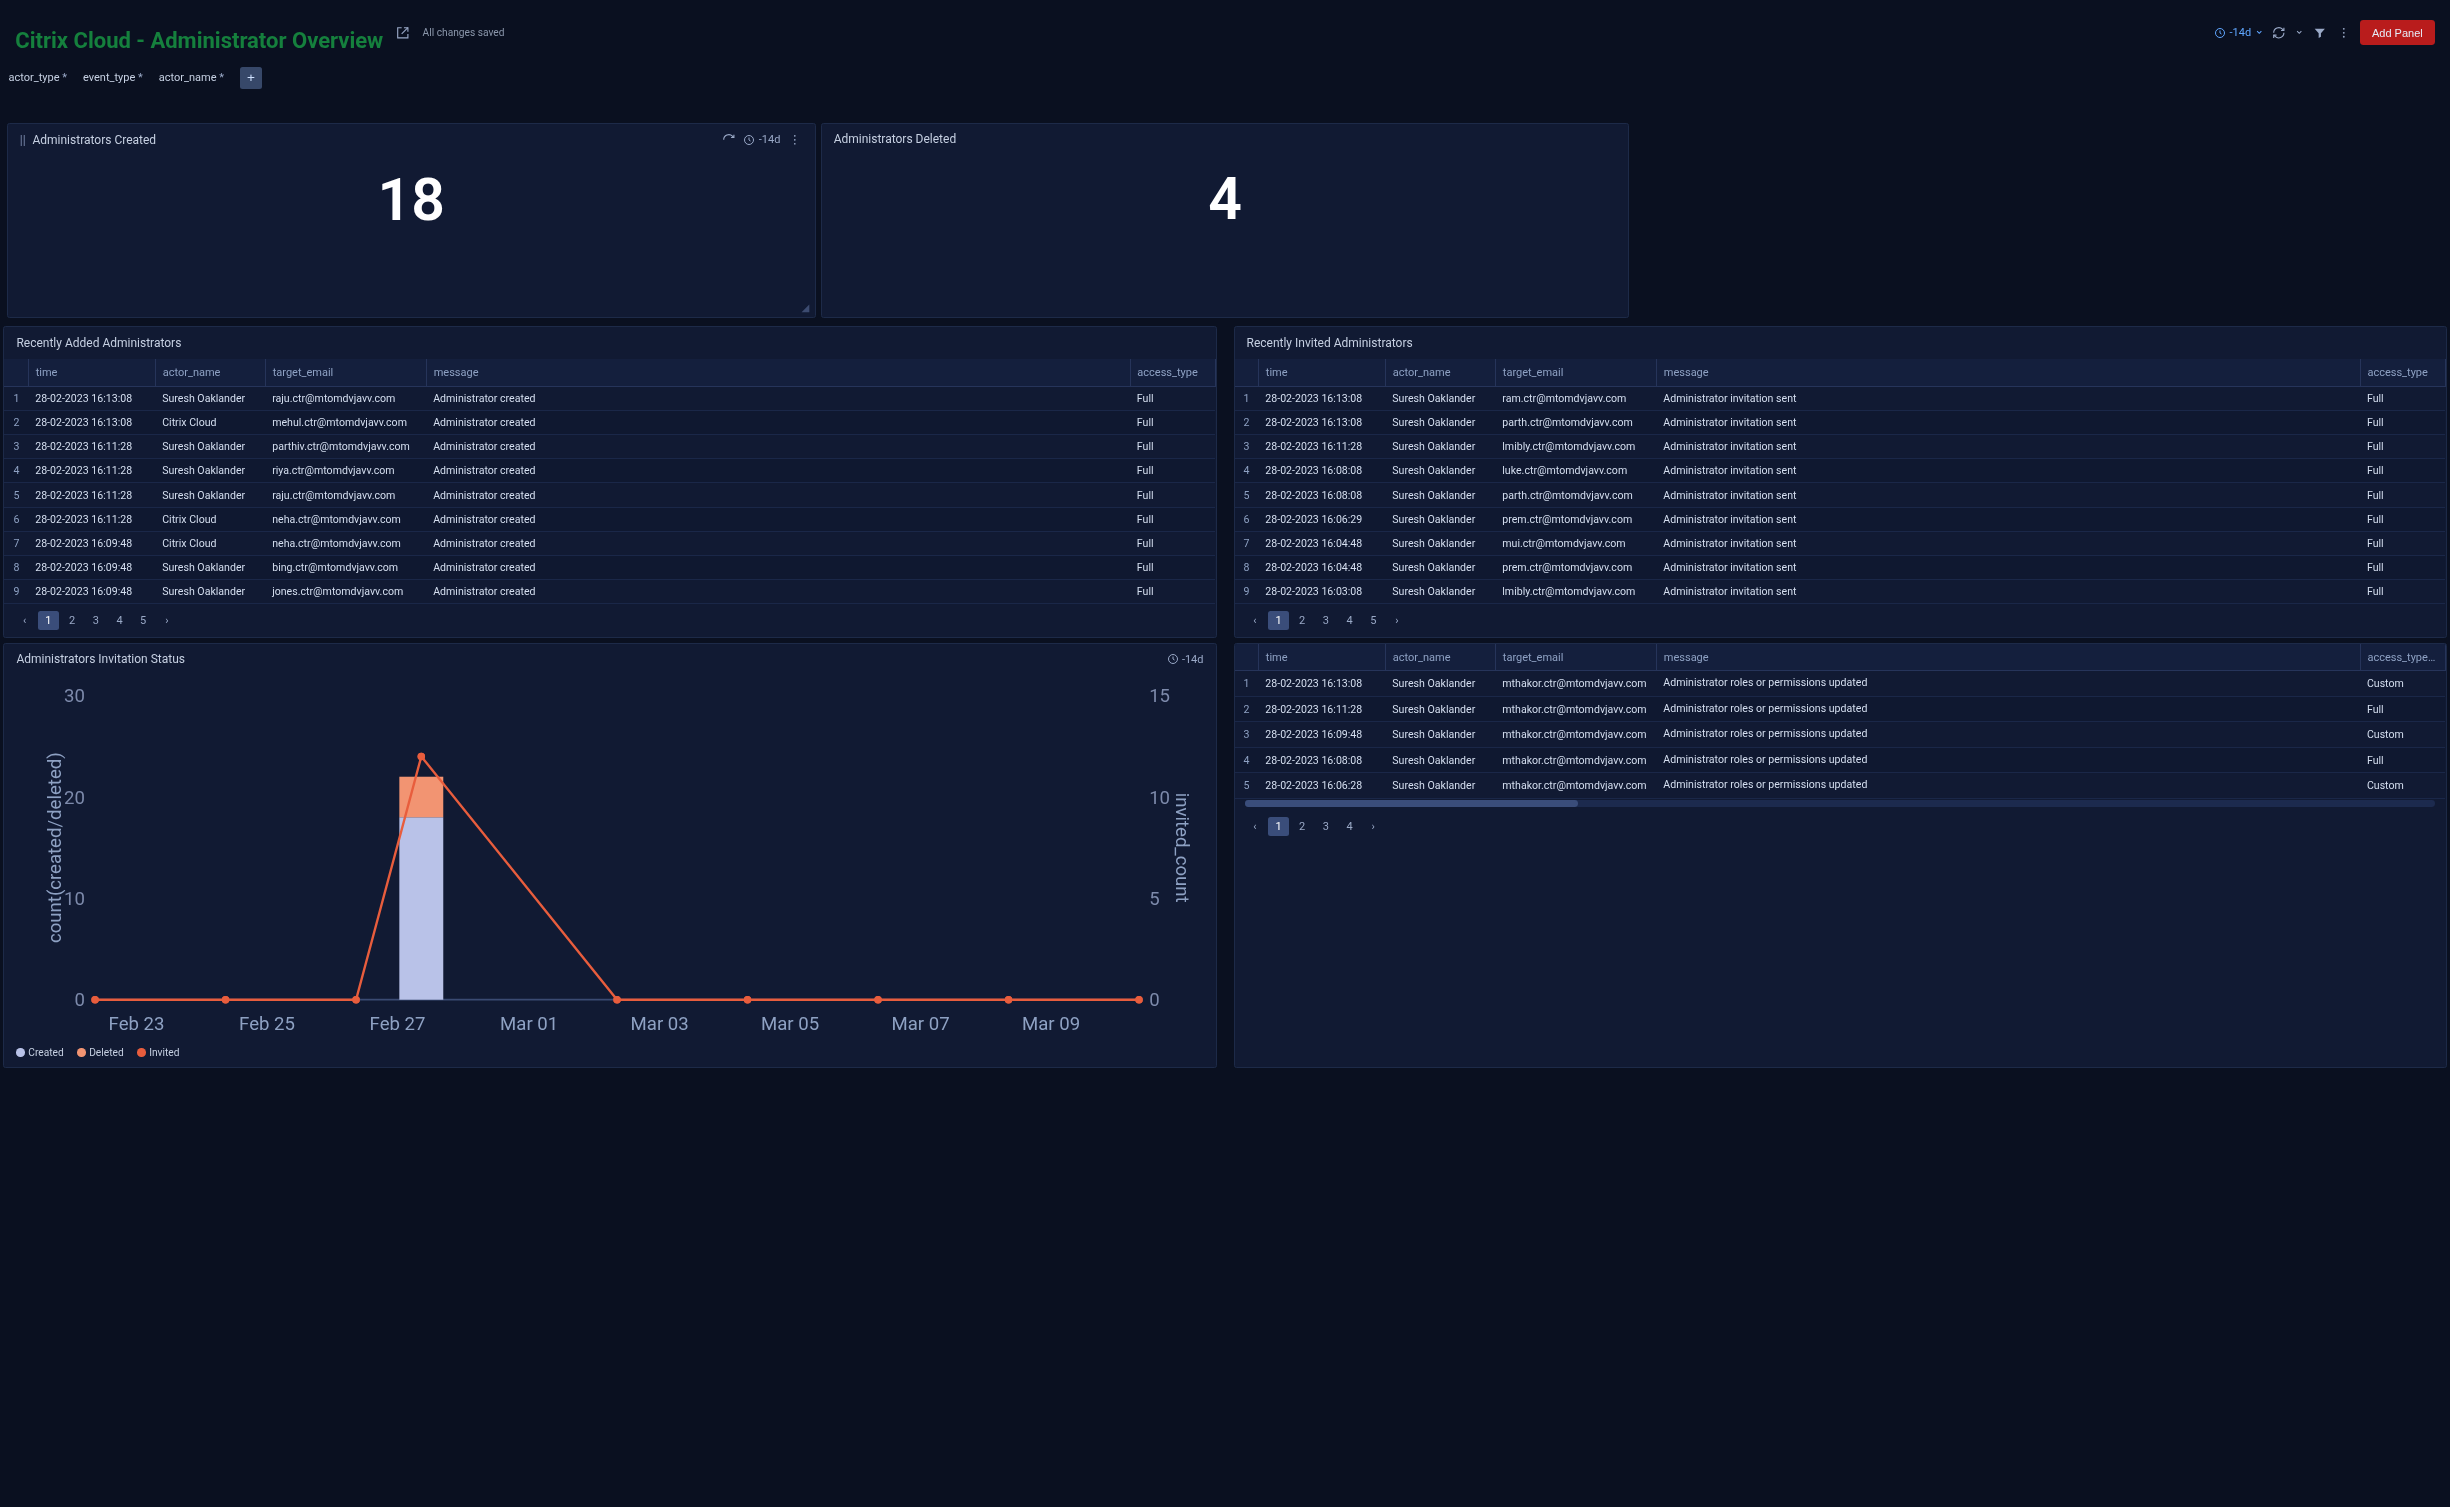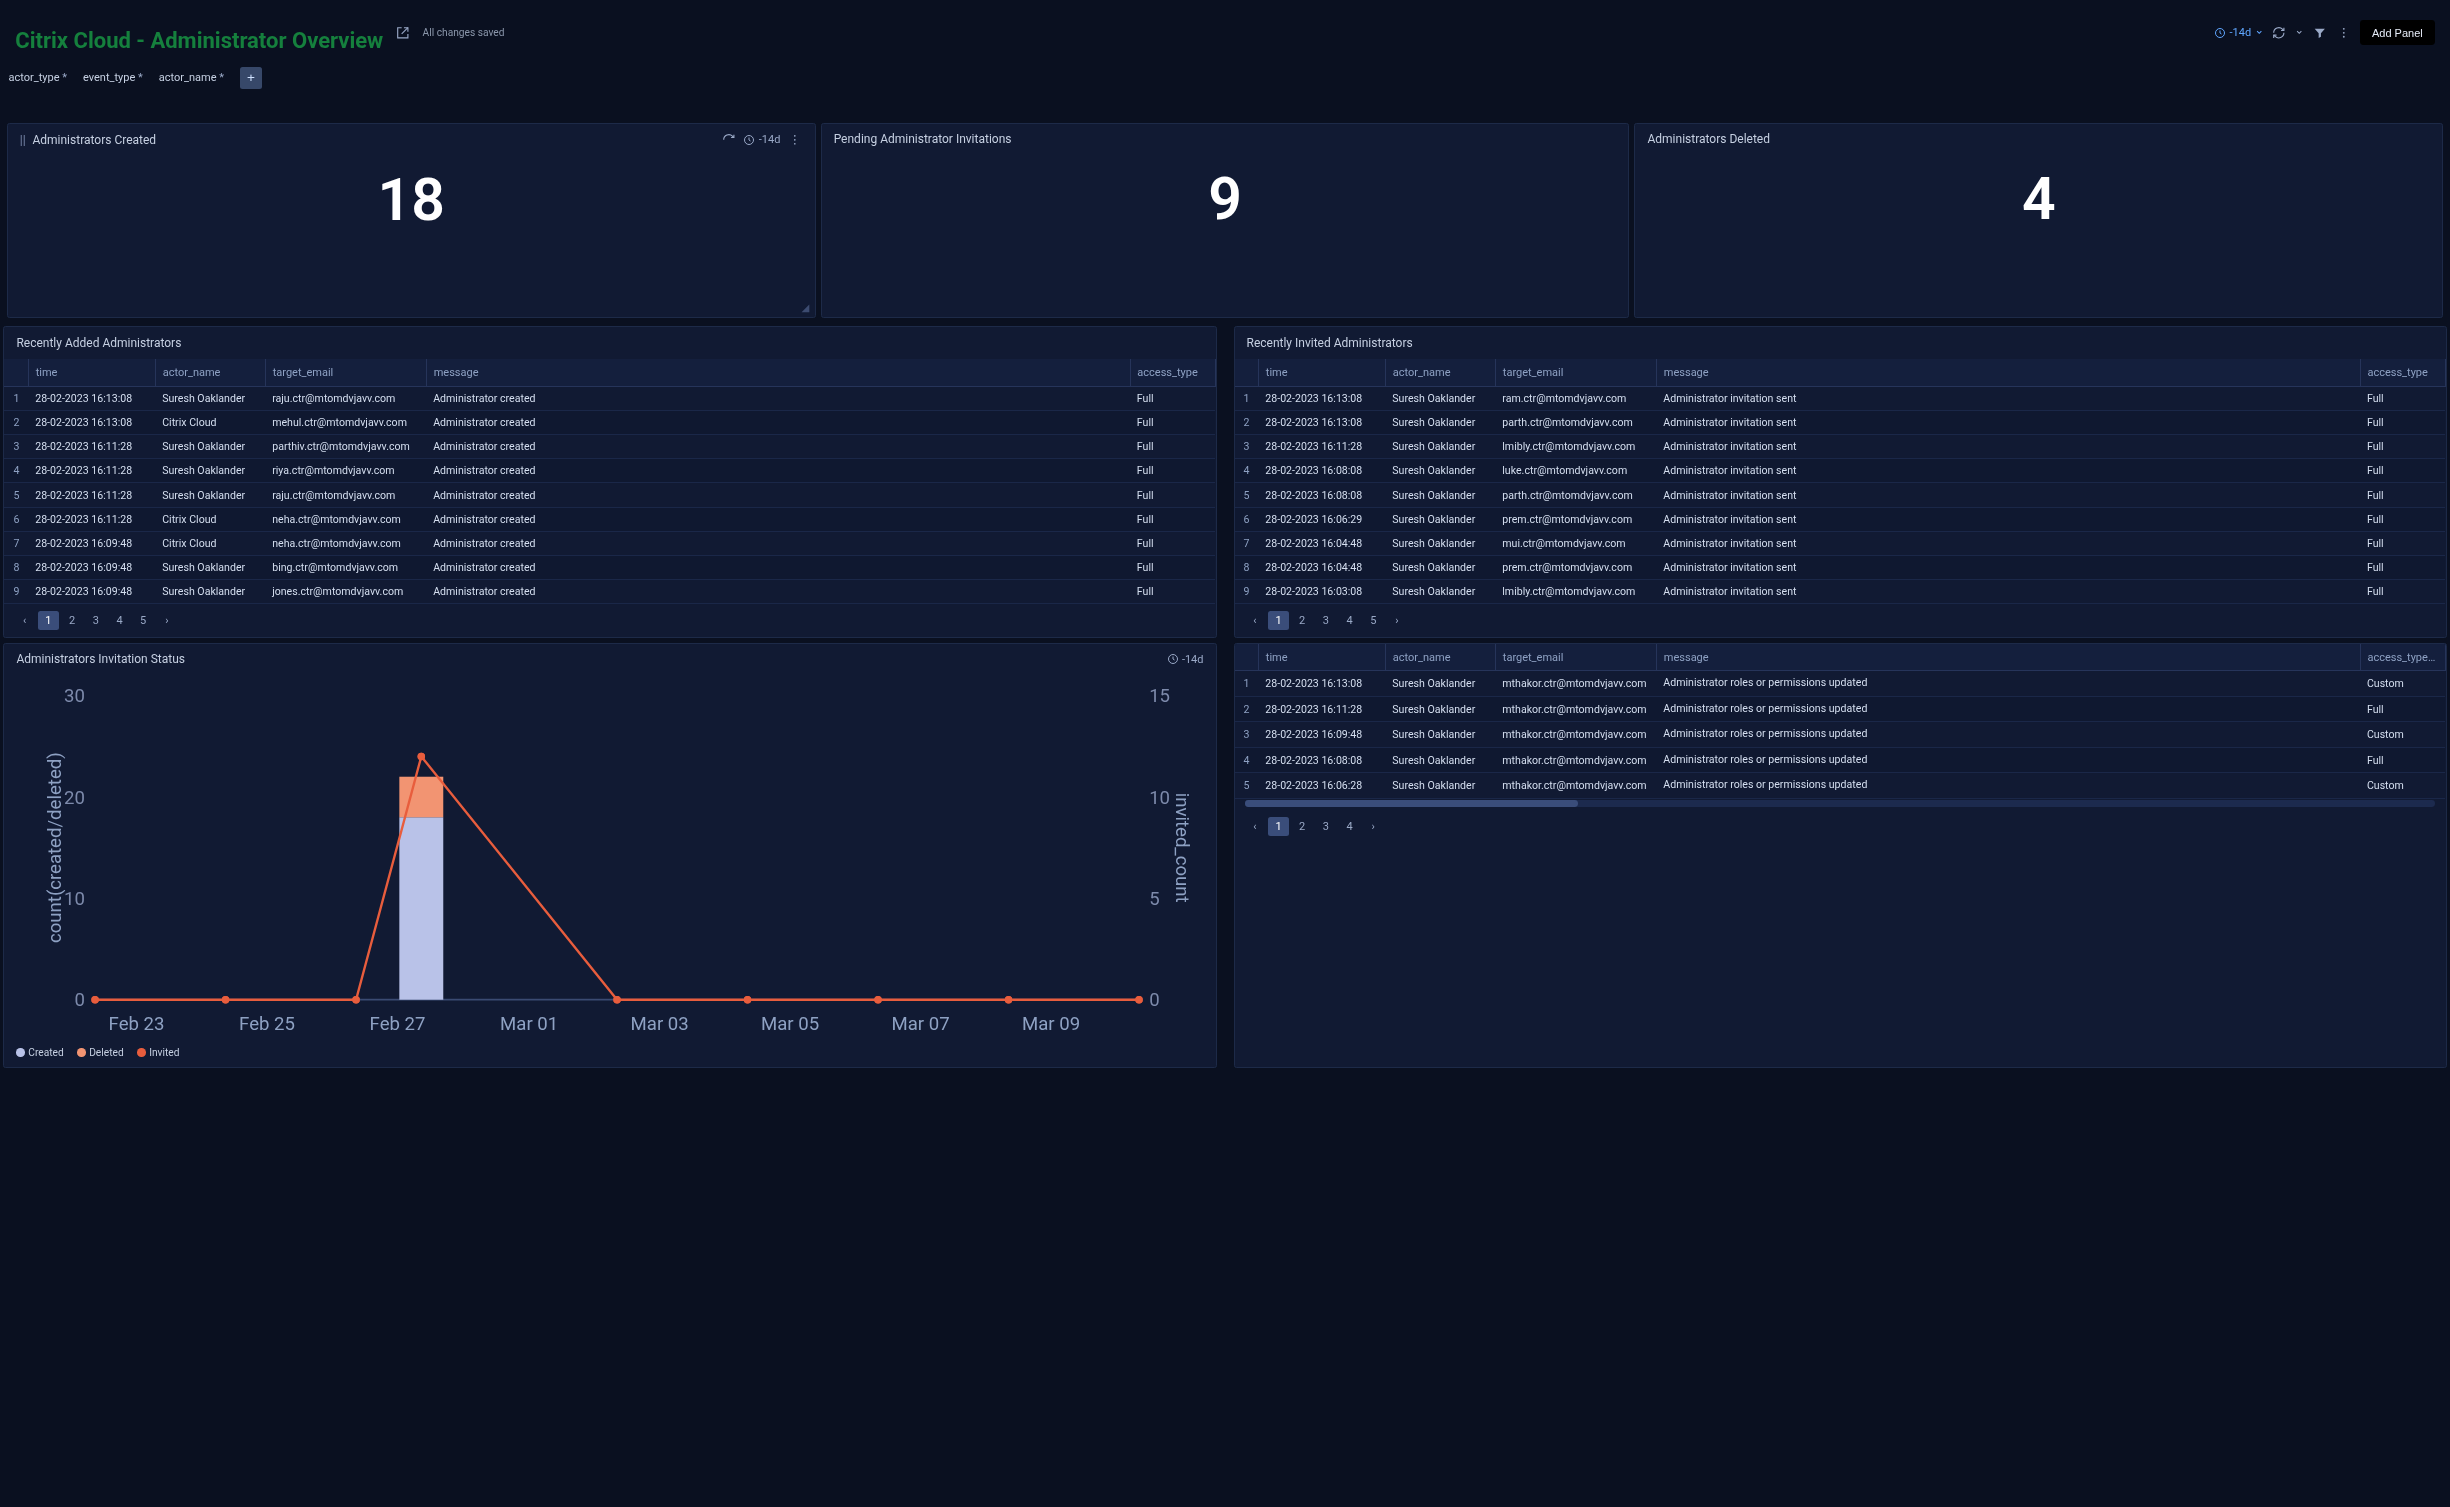--- a/index.html
+++ b/index.html
@@ -14,21 +14,21 @@
   
   .topbar {
     display: flex; align-items: center; gap: 12px;
     padding: 12px 15.3px 5.1px 15.3px;
   }
   .title { font-size: 22px; font-weight: 700; color: #15803d; margin-top: 16px; }
   .saved { color: #8b97ab; font-size: 10.2px; }
   .topbar-right { margin-left: auto; display: flex; align-items: center; gap: 8.5px; }
   .time-chip { color: #5fa6ff; font-size: 11px; display: inline-flex; align-items: center; gap: 3.4px; }
   .btn-add {
-    background: #000000; color: #e6ecf8; border: none;
+    background: #b91c1c; color: #e6ecf8; border: none;
     padding: 6.8px 12px; border-radius: 3.4px; font-size: 11px;
   }
   .icon-btn { display:inline-flex; align-items:center; justify-content:center; width:15.3px; height:15.3px; color:#9aa9c7; }
   .icon-btn svg { width:13.6px; height:13.6px; }
   
   .filters { display:flex; gap:16px; padding:8.5px 8.5px 34px 8.5px; align-items:center;}
   .filter-lbl { color:#c6d0e2; font-size:11px; }
   .filter-lbl::after { content:"  *"; color:#9aa9c7; }
   .add-filter {
     width:22px; height:22px; background:#374869; border:none; border-radius:2.5px;
@@ -190,28 +190,20 @@
               </svg>
             </span>
       </div>
     </div>
     <div class="big-num">
           <span>18</span>
         </div>
     <span class="drag-handle">◢</span>
   </div>
 
-  <div class="panel">
-    <div class="panel-hd">
-          <span>Pending Administrator Invitations</span>
-        </div>
-    <div class="big-num">
-          <span>9</span>
-        </div>
-  </div>
 
   <div class="panel">
     <div class="panel-hd">
           <span>Administrators Deleted</span>
         </div>
     <div class="big-num">
           <span>4</span>
         </div>
   </div>
 </div>

